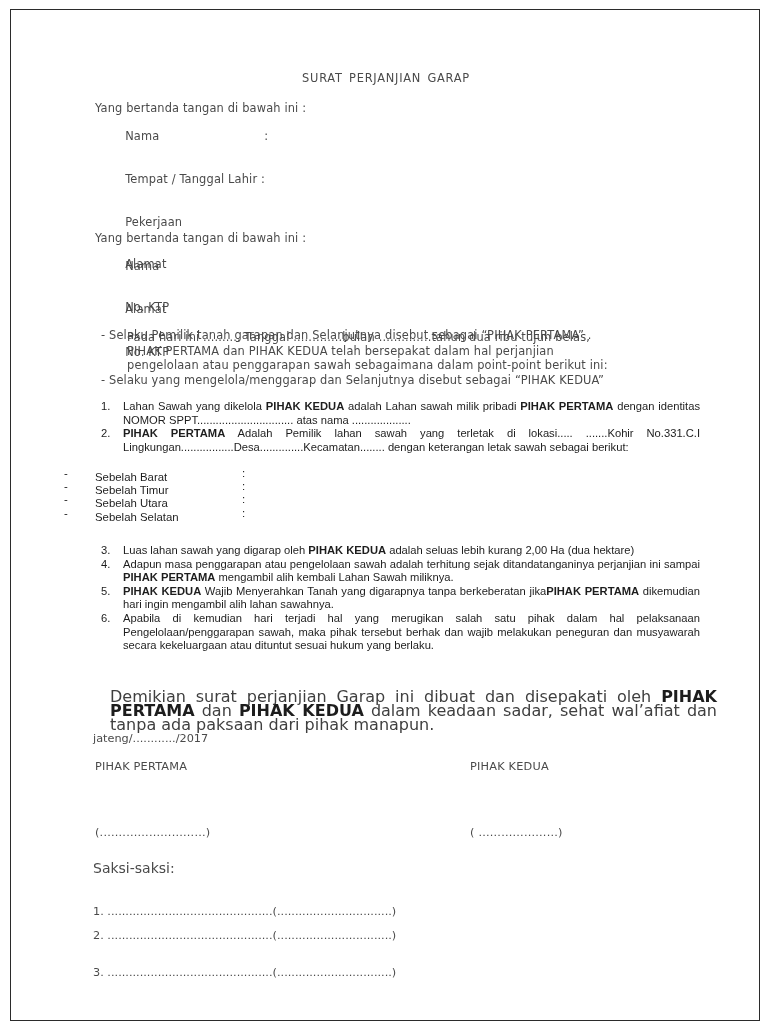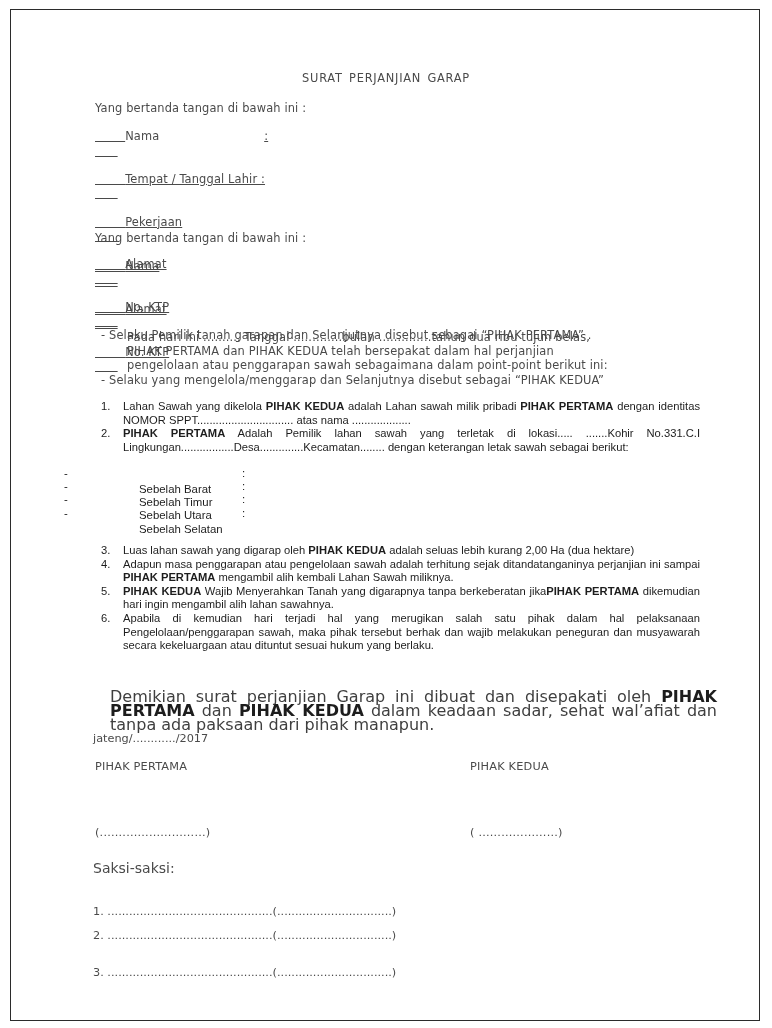--- a/index.html
+++ b/index.html
@@ -62,21 +62,21 @@
     left: 95px;
     width: 600px;
     font-size: 11.4px;
     line-height: 14.2px;
     color: #4a4a4a;
     letter-spacing: 0.15px;
   }
   .pre-block .ln { white-space: pre; }
   .pre-block .wrapln { white-space: normal; }
 
-  .field-row { display: block; white-space: pre; text-decoration: underline; }
+  .field-row { display: block; white-space: pre; }
   .field-label { display: inline-block; width: 139px; }
 
   .indent-dash { text-indent: 6px; }
 
   
   .olist {
     position: absolute;
     left: 101px;
     width: 599px;
     font-size: 11.2px;
@@ -104,21 +104,21 @@
     position: absolute;
     left: 64px;
     width: 400px;
     font-size: 11.4px;
     line-height: 13.2px;
     color: #1d1d1d;
     font-family: "Liberation Sans", sans-serif;
   }
   .dashlist .drow { position: relative; height: 13.2px; white-space: pre; }
   .dashlist .dmark { position: absolute; left: 0; top: 0; }
-  .dashlist .dlabel { position: absolute; left: 31px; top: 16px; margin-left: 44px; }
+  .dashlist .dlabel { position: absolute; left: 31px; top: 4px; }
   .dashlist .dcolon { position: absolute; left: 178px; top: 0; }
 
   
   .closing {
     position: absolute;
     left: 110px;
     width: 607px;
     font-size: 16px;
     line-height: 14.2px;
     color: #3f3f3f;

